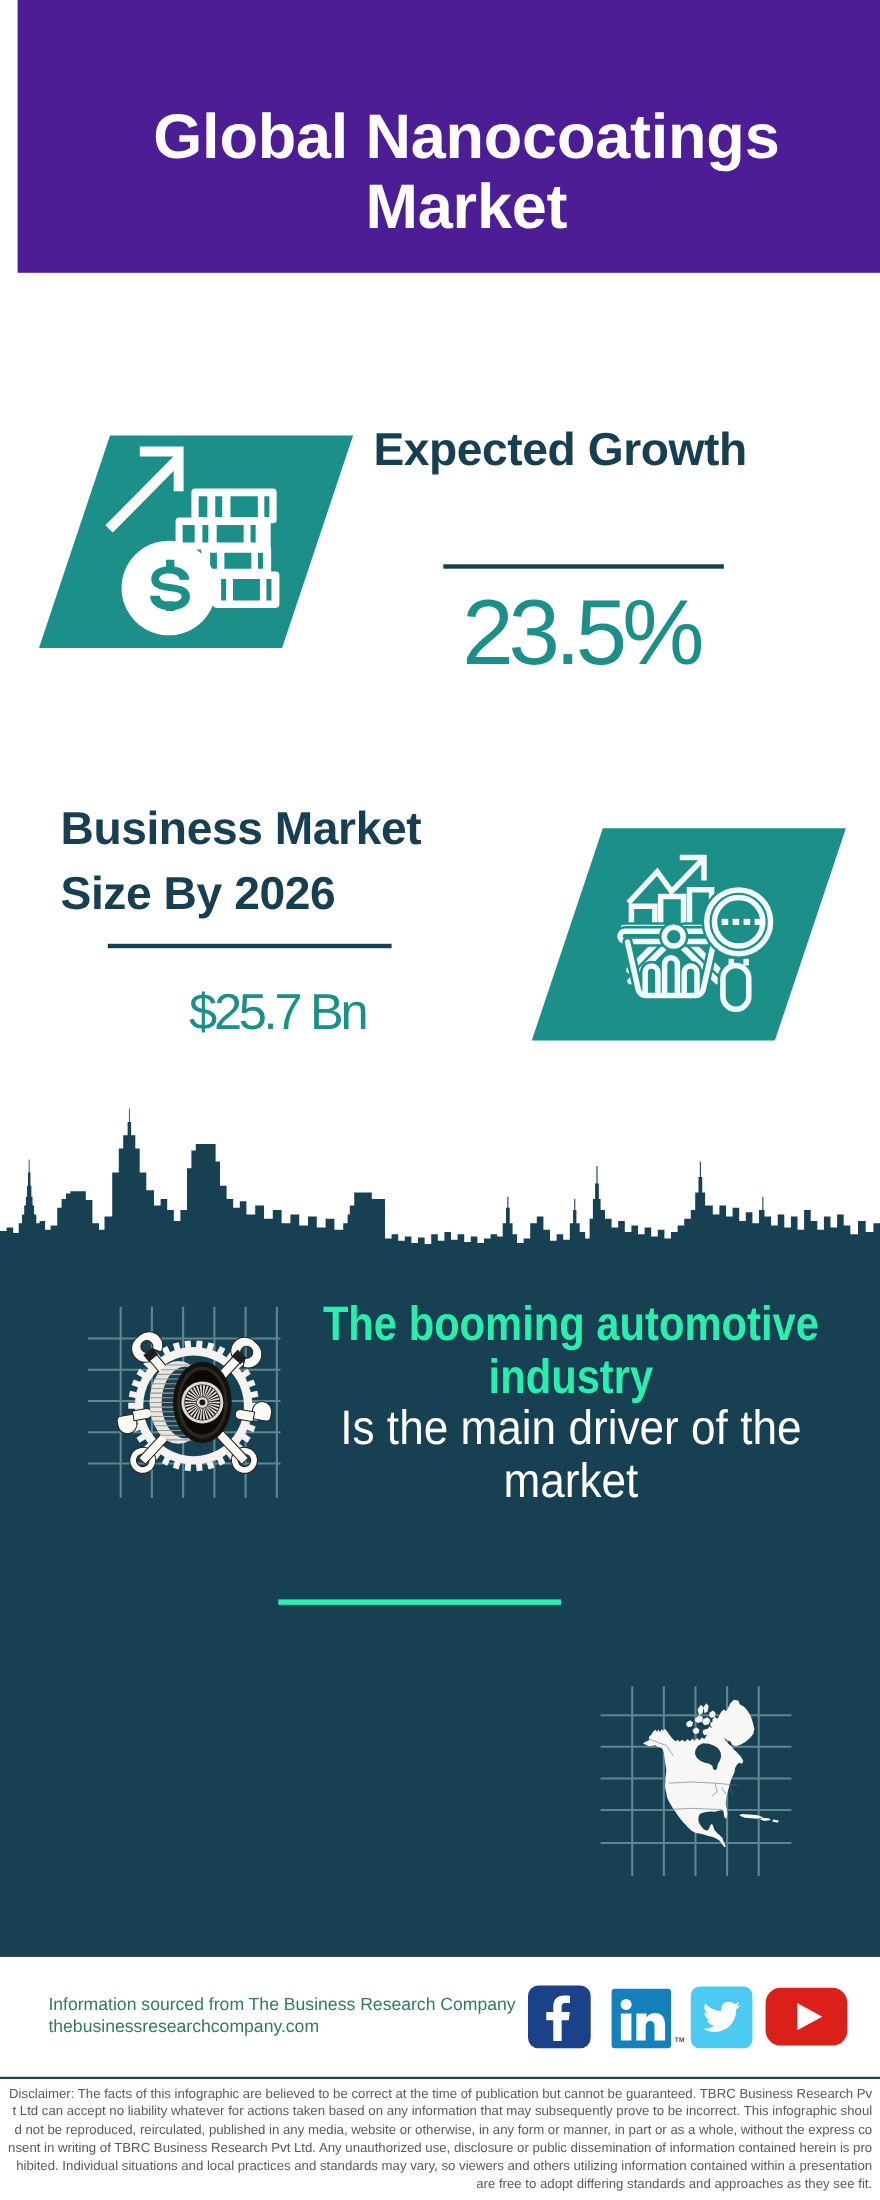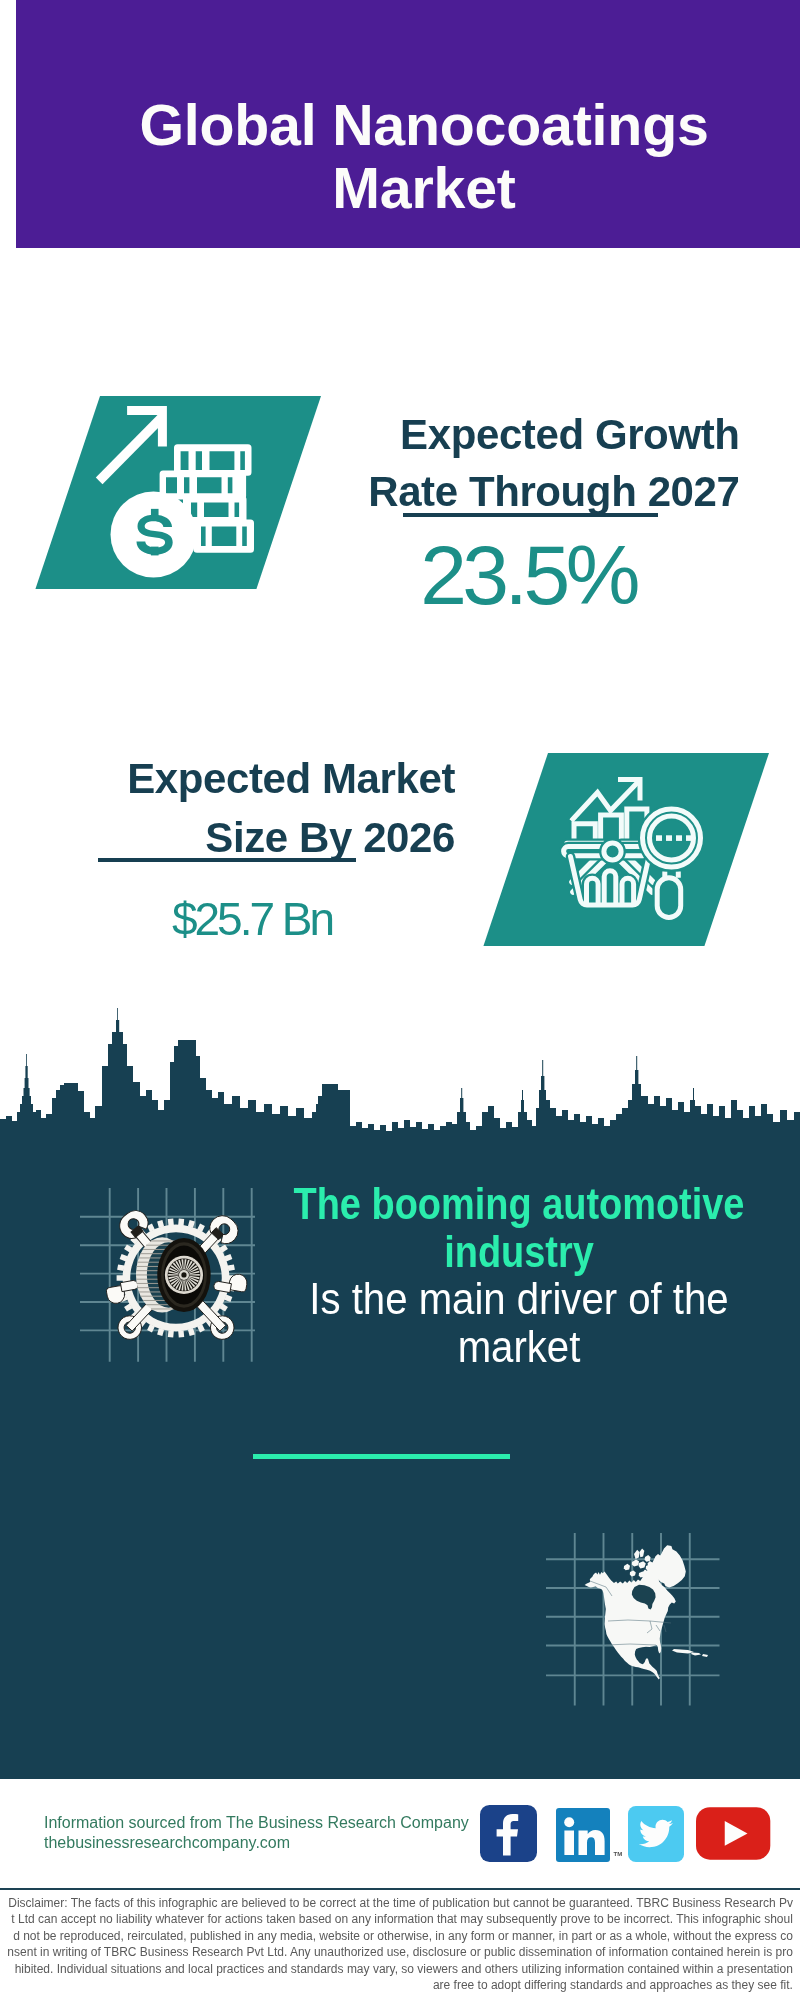--- a/index.html
+++ b/index.html
@@ -12,22 +12,22 @@
      color:#fcfcfa;font-size:57.3px;font-weight:bold;line-height:63.3px;letter-spacing:-0.2px;}
 
   
   .parabox{position:absolute;}
   .parabox .para{position:absolute;left:0;top:0;width:221px;height:193px;background:#1c8f88;
      transform:skewX(-18.5deg);transform-origin:top left;}
   .parabox .ic{position:absolute;left:0;top:0;width:230px;height:194px;overflow:visible;}
   .stat1-box{left:100px;top:396px;width:230px;height:194px;}
   .stat2-box{left:548px;top:753px;width:230px;height:194px;}
 
-  .stat-label{position:absolute;text-align:right;color:#173f51;font-size:42px;font-weight:bold;
-     line-height:57.6px;letter-spacing:-0.4px;margin-top:26px;}
+  .stat-label{position:absolute;text-align:left;color:#173f51;font-size:42px;font-weight:bold;
+     line-height:57.6px;letter-spacing:-0.4px;}
   .stat-rule{position:absolute;height:4px;background:#173f51;}
   .stat-value{position:absolute;text-align:center;color:#1c8f88;font-size:84px;font-weight:normal;
      line-height:84px;letter-spacing:-4.5px;}
   .stat1-label{left:339.5px;top:379.5px;width:400px;}
   .stat1-rule{left:402.9px;top:513px;width:255.5px;}
   .stat1-value{left:328px;top:533px;width:400px;}
 
   
   .stat2-label{left:55px;top:722.5px;width:400px;line-height:59.1px;}
   .stat2-rule{left:98px;top:857.7px;width:257.6px;}
@@ -173,27 +173,26 @@
         <polygon fill="#fdfdfd" points="29,14 52,26.5 29,39"></polygon>
       </svg>
     </a>
   </div>
 
   <div class="hrule"></div>
   <div class="disclaimer">Disclaimer: The facts of this infographic are believed to be correct at the time of publication but cannot be guaranteed. TBRC Business Research Pvt Ltd can accept no liability whatever for actions taken based on any information that may subsequently prove to be incorrect. This infographic should not be reproduced, reirculated, published in any media, website or otherwise, in any form or manner, in part or as a whole, without the express consent in writing of TBRC Business Research Pvt Ltd. Any unauthorized use, disclosure or public dissemination of information contained herein is prohibited. Individual situations and local practices and standards may vary, so viewers and others utilizing information contained within a presentation are free to adopt differing standards and approaches as they see fit.</div>
 
   <div class="stat-label stat1-label">
     <div>Expected Growth</div>
-    <div>Rate Through 2027</div>
   </div>
   <div class="stat-rule stat1-rule"></div>
   <div class="stat-value stat1-value">23.5%</div>
 
   <div class="stat-label stat2-label">
-    <div>Expected Market</div>
+    <div>Business Market</div>
     <div>Size By 2026</div>
   </div>
   <div class="stat-rule stat2-rule"></div>
   <div class="stat-value stat2-value">$25.7 Bn</div>
 
   <div class="darkpanel"></div>
   <svg class="skyline" viewBox="0 0 800 160" preserveAspectRatio="none" xmlns="http://www.w3.org/2000/svg">
     <path fill="#174052" d="M0,114.0 V114.0 H6.0 V111.0 H12.0 V116.0 H17.0 V107.0 H20.0 V99.0 H22.0 V91.0 H23.5 V83.0 H24.6 V73.0 H25.4 V61.0 H26.1 V49.0 H26.9 V61.0 H27.7 V73.0 H28.5 V83.0 H29.6 V91.0 H31.0 V99.0 H33.0 V107.0 H36.0 V105.0 H41.0 V113.0 H46.0 V109.0 H52.0 V93.0 H56.0 V85.0 H60.0 V80.0 H64.0 V78.0 H78.0 V86.0 H84.0 V107.0 H90.0 V113.0 H95.0 V101.0 H102.0 V61.0 H108.0 V39.0 H112.0 V27.0 H116.0 V15.0 H117.2 V3.0 H118.0 V15.0 H119.2 V27.0 H123.0 V39.0 H127.0 V61.0 H133.0 V77.0 H140.0 V91.0 H146.0 V85.0 H152.0 V95.0 H158.0 V105.0 H164.0 V95.0 H170.0 V57.0 H174.0 V41.0 H178.0 V35.0 H196.0 V51.0 H200.0 V73.0 H206.0 V85.0 H212.0 V93.0 H218.0 V87.0 H224.0 V99.0 H232.0 V91.0 H240.0 V103.0 H248.0 V95.0 H256.0 V107.0 H264.0 V99.0 H272.0 V109.0 H280.0 V101.0 H288.0 V111.0 H296.0 V103.0 H304.0 V113.0 H312.0 V107.0 H316.0 V99.0 H318.0 V91.0 H322.0 V79.0 H338.0 V85.0 H350.0 V121.0 H356.0 V117.0 H362.0 V123.0 H368.0 V119.0 H374.0 V125.0 H380.0 V120.0 H386.0 V126.0 H392.0 V117.0 H398.0 V123.0 H404.0 V115.0 H410.0 V122.0 H416.0 V117.0 H422.0 V124.0 H428.0 V119.0 H434.0 V125.0 H440.0 V121.0 H446.0 V117.0 H452.0 V119.0 H457.0 V107.0 H460.0 V93.0 H461.2 V83.0 H462.2 V93.0 H463.4 V107.0 H466.0 V117.0 H470.0 V125.0 H476.0 V121.0 H482.0 V107.0 H488.0 V101.0 H494.0 V113.0 H500.0 V123.0 H506.0 V117.0 H512.0 V122.0 H518.0 V107.0 H521.0 V95.0 H522.0 V85.0 H523.0 V95.0 H524.0 V107.0 H527.0 V115.0 H532.0 V121.0 H536.0 V103.0 H539.0 V85.0 H541.0 V71.0 H542.2 V55.0 H543.2 V71.0 H544.4 V85.0 H546.0 V95.0 H550.0 V103.0 H556.0 V111.0 H562.0 V105.0 H568.0 V115.0 H574.0 V109.0 H580.0 V117.0 H586.0 V111.0 H592.0 V119.0 H598.0 V113.0 H604.0 V121.0 H610.0 V115.0 H616.0 V109.0 H622.0 V103.0 H628.0 V95.0 H632.0 V79.0 H635.0 V65.0 H636.2 V51.0 H637.2 V65.0 H638.4 V79.0 H641.0 V91.0 H648.0 V99.0 H654.0 V91.0 H660.0 V101.0 H666.0 V93.0 H672.0 V105.0 H678.0 V97.0 H684.0 V107.0 H690.0 V95.0 H693.0 V83.0 H694.0 V95.0 H695.0 V101.0 H701.0 V109.0 H707.0 V99.0 H713.0 V111.0 H719.0 V101.0 H725.0 V113.0 H731.0 V95.0 H737.0 V105.0 H743.0 V113.0 H749.0 V101.0 H755.0 V111.0 H761.0 V99.0 H767.0 V109.0 H773.0 V117.0 H780.0 V105.0 H787.0 V115.0 H794.0 V107.0 H800.0 V160 H0 Z"></path>
   </svg>
 

